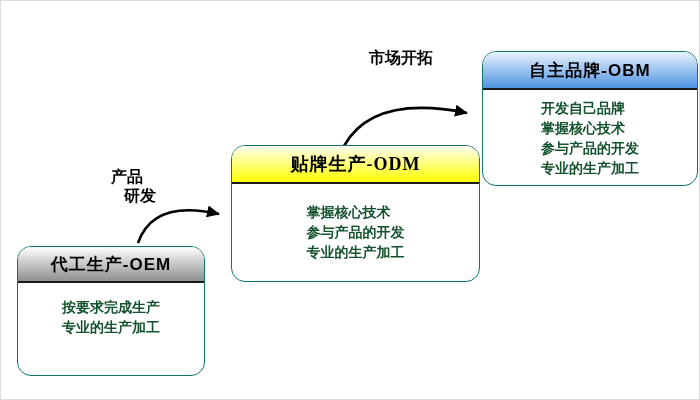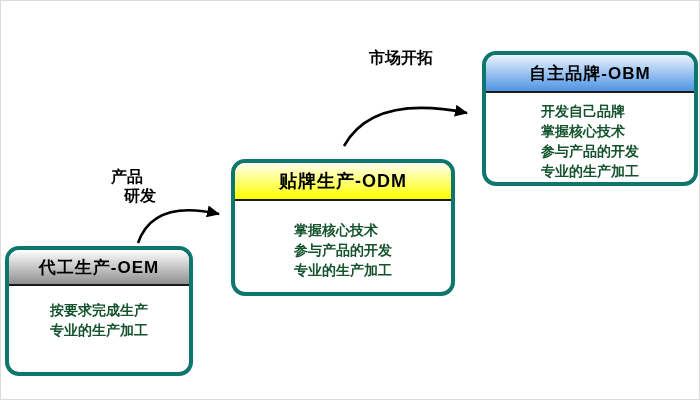--- a/index.html
+++ b/index.html
@@ -16,43 +16,43 @@
   }
   .arrows-layer {
     position: absolute; left: 0; top: 0;
     width: 700px; height: 400px;
     pointer-events: none;
   }
   .arrow-path { fill: none; stroke: #000000; stroke-width: 2.6; }
 
   .box {
     position: absolute;
-    border: 4px solid #0f766e;
+    border: 1px solid #0f766e;
     border-radius: 14px;
     background: #ffffff;
     box-sizing: border-box;
     overflow: hidden;
   }
   .box-header {
     border-bottom: 2px solid #1a1a1a;
     display: flex; align-items: center; justify-content: center;
     font-weight: bold; color: #000000;
     letter-spacing: 1px;
   }
   .box-body { display: flex; align-items: center; justify-content: center; }
   .box-lines {
     font-weight: bold; font-size: 14px; line-height: 20px;
     color: #14532d; text-align: left;
   }
 
-  #box-oem  { left: 4px;   top: 245px; width: 188px; height: 130px; }
+  #box-oem  { left: 16px;   top: 245px; width: 188px; height: 130px; }
   #box-oem .box-header { height: 34px; font-size: 17px; }
   #box-oem .box-body   { height: 68px; }
 
-  #box-odm  { left: 230px; top: 158px; width: 224px; height: 137px; }
+  #box-odm  { left: 230px; top: 144px; width: 249px; height: 137px; font-family: Liberation Serif, serif; }
   #box-odm .box-header { height: 36px; font-size: 18px; }
   #box-odm .box-body   { height: 97px; }
 
   #box-obm  { left: 481px; top: 50px;  width: 216px; height: 135px; }
   #box-obm .box-header { height: 36px; font-size: 17px; }
   #box-obm .box-body   { height: 95px; }
 
   .arrow-label {
     position: absolute;
     font-weight: bold; font-size: 16px; line-height: 19px;

